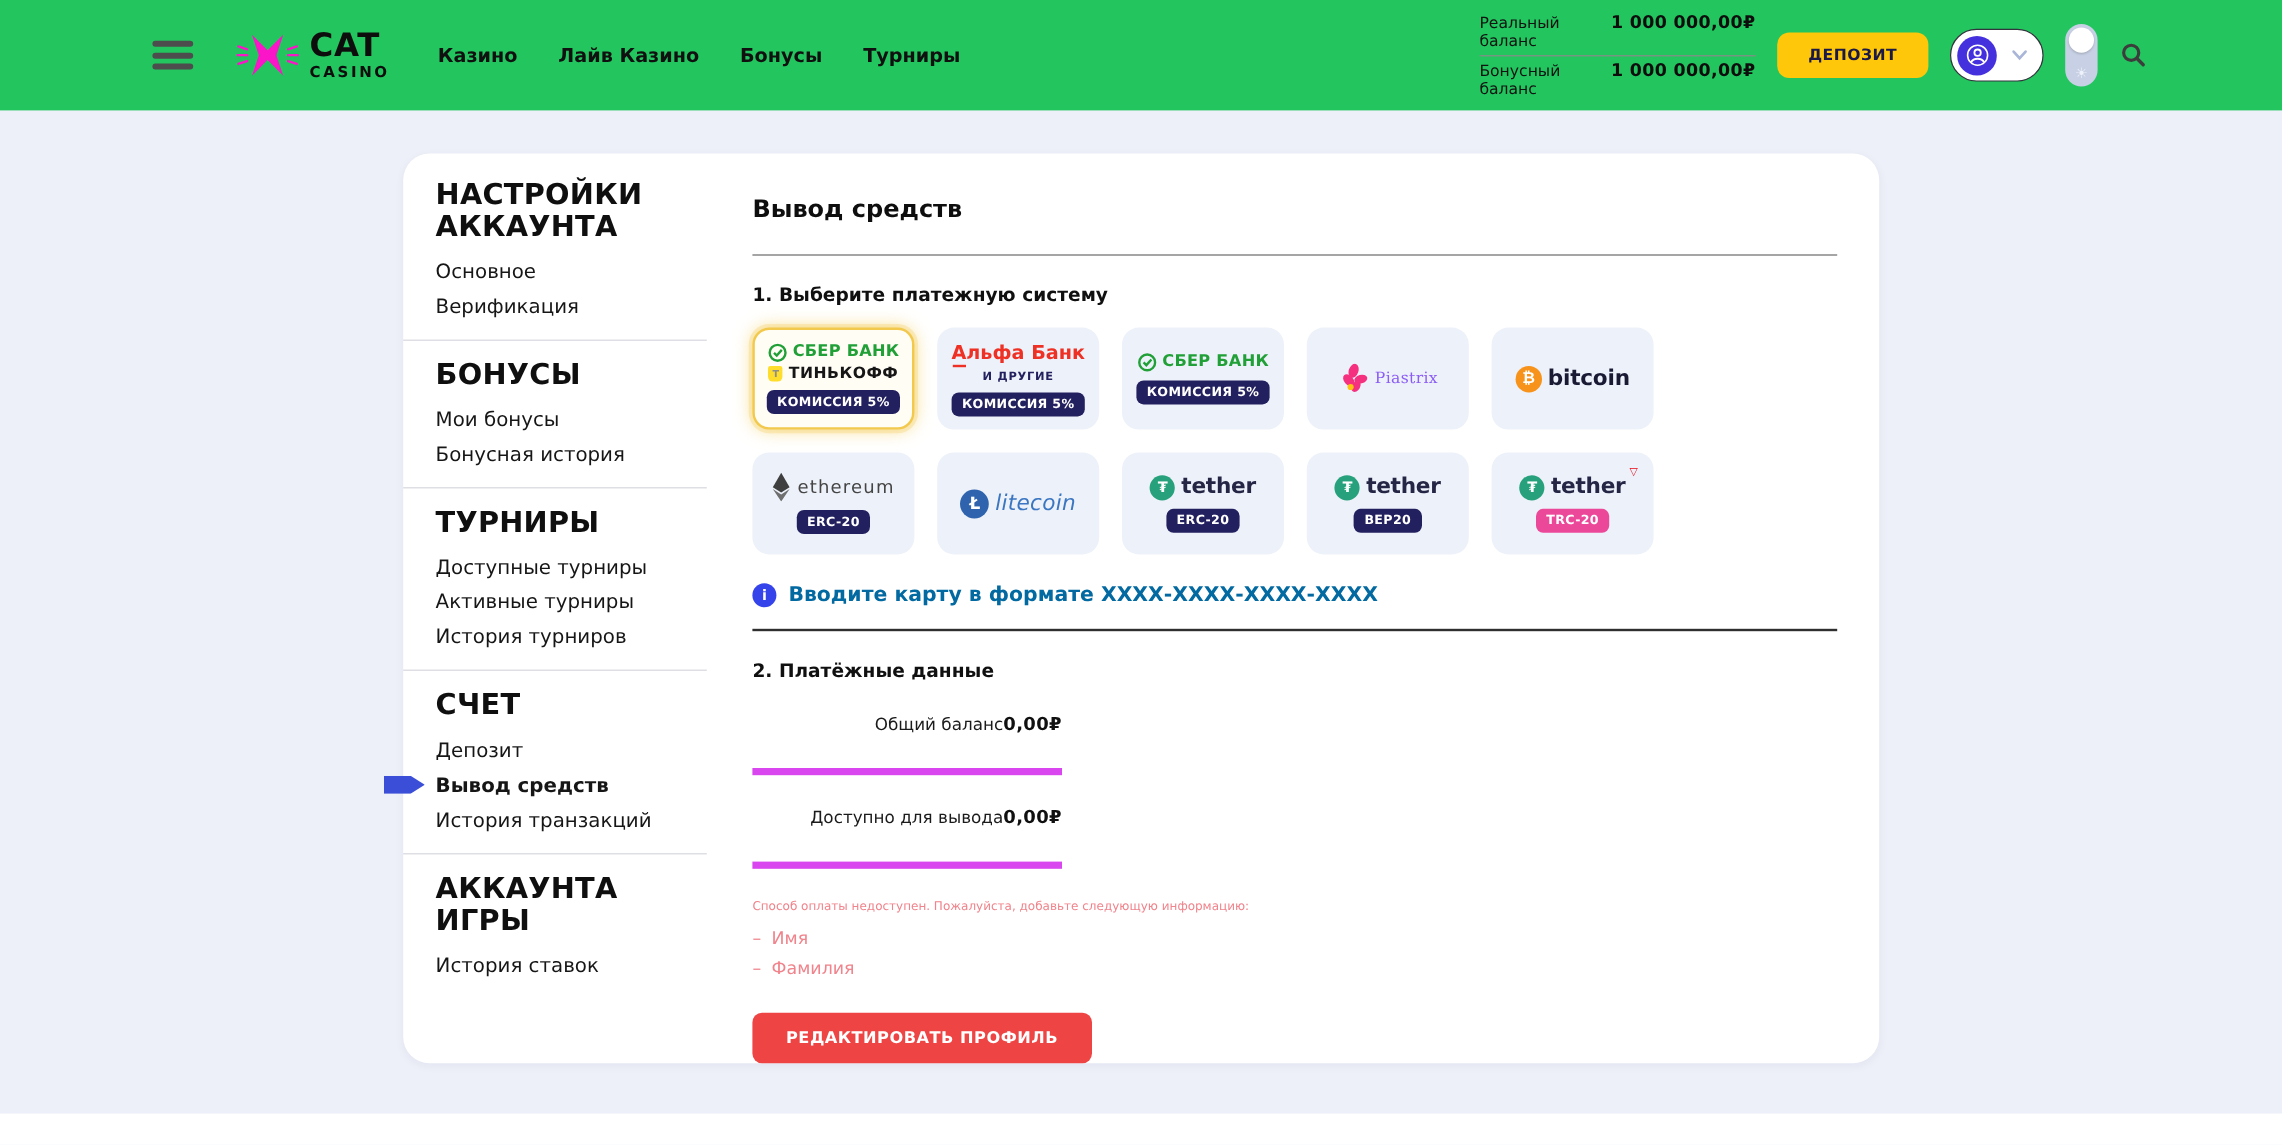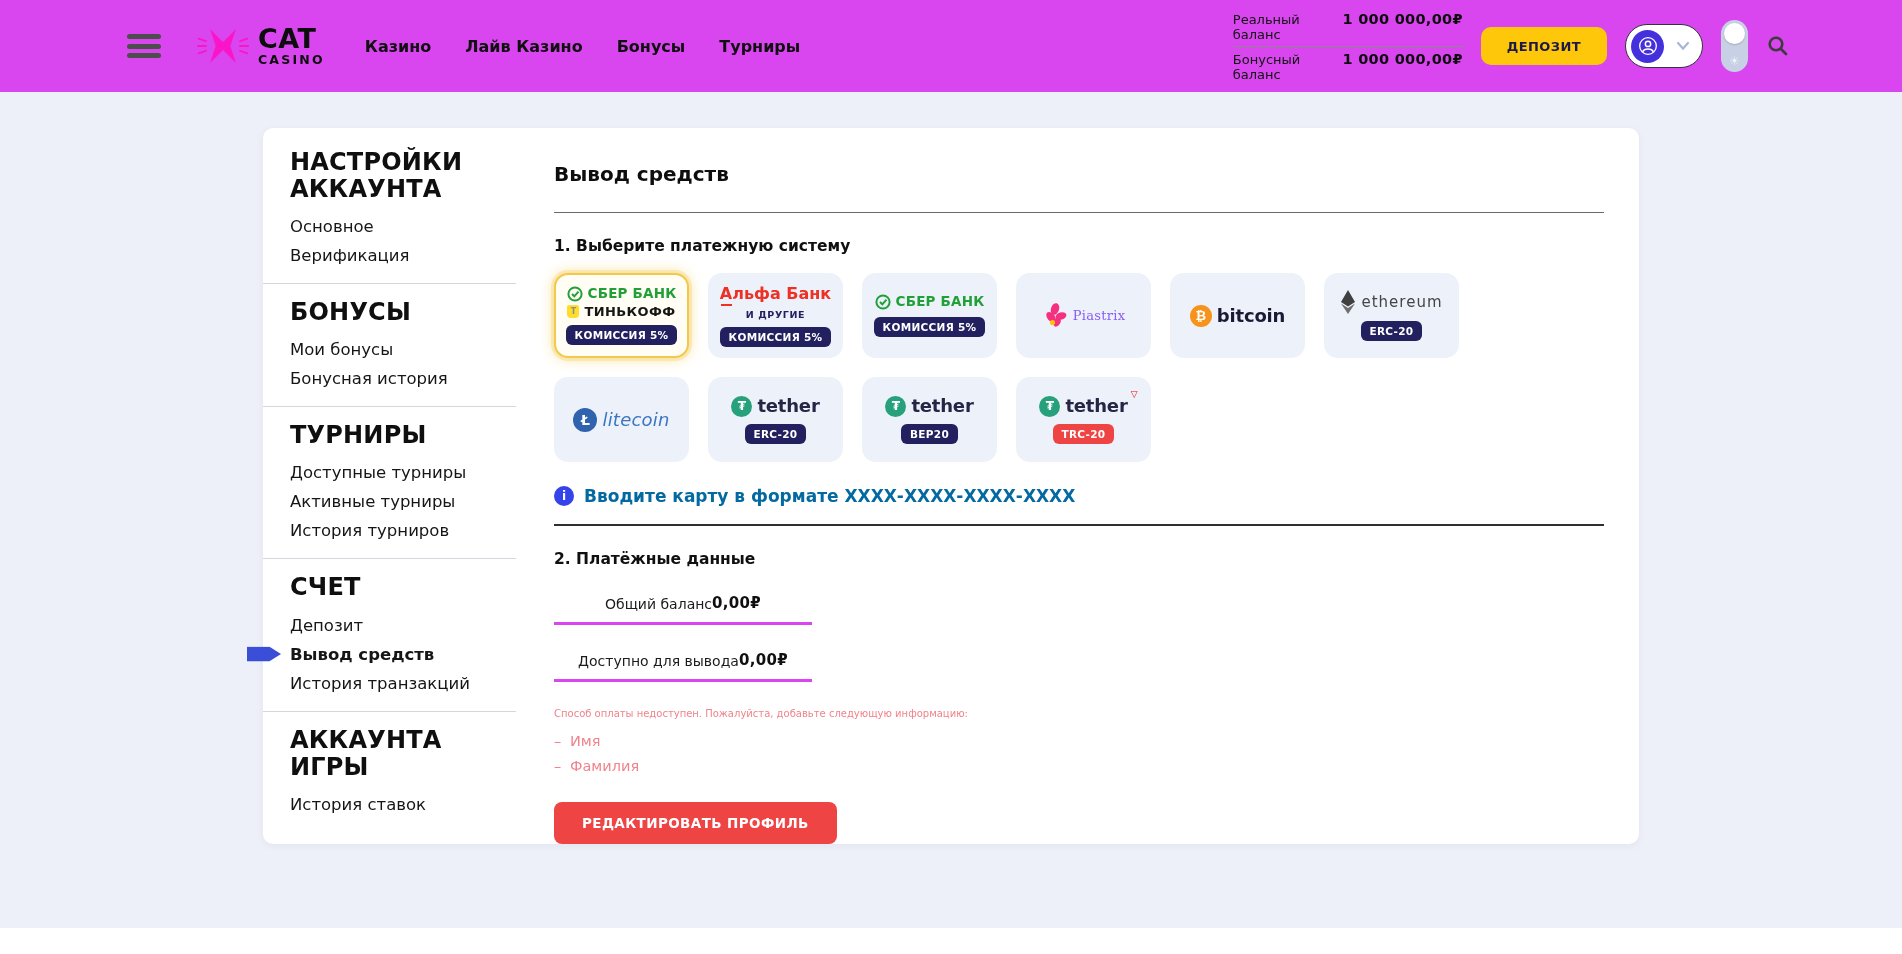--- a/index.html
+++ b/index.html
@@ -1,20 +1,20 @@
 <!DOCTYPE html>
 <html><head>
 <meta charset="utf-8">
 <style>
   * { margin:0; padding:0; box-sizing:border-box; }
   html,body { width:1902px; height:954px; overflow:hidden; }
   body { font-family:"DejaVu Sans","Liberation Sans",sans-serif; background:#edf0f8; color:#141414; }
 
   
-  .header { height:92px; background:#d946ef; display:flex; align-items:center; padding:0 112px 0 127px; }
+  .header { height:92px; background:#22c55e; display:flex; align-items:center; padding:0 112px 0 127px; }
   .hamburger { width:34px; height:24px; display:flex; flex-direction:column; justify-content:space-between; cursor:pointer; }
   .hamburger i { display:block; height:5px; border-radius:3px; background:#4d4d4d; }
   .logo { display:flex; align-items:center; gap:9px; margin-left:36px; cursor:pointer; }
   .logo-text { line-height:1; }
   .logo-cat { font-size:27px; font-weight:800; letter-spacing:.5px; color:#0d0d0d; }
   .logo-casino { font-size:12.5px; font-weight:700; letter-spacing:2.2px; color:#0d0d0d; margin-top:2px; }
   .nav { display:flex; gap:34px; margin-left:40px; }
   .nav a { text-decoration:none; color:#101010; font-size:16px; font-weight:600; cursor:pointer; }
   .hdr-right { margin-left:auto; display:flex; align-items:center; gap:18px; }
   .balances { width:230px; font-size:13px; }
@@ -27,21 +27,21 @@
   .avatar-pill { display:flex; align-items:center; gap:12px; border:1.5px solid #33333d; border-radius:22px;
                  height:44px; padding:0 12px 0 5px; cursor:pointer; background:#fff; }
   .avatar-circle { width:33px; height:33px; border-radius:50%; background:#4431dd; display:flex; align-items:center; justify-content:center; }
   .toggle { width:27px; height:52px; border-radius:14px; background:#c7d0e4; position:relative; cursor:pointer; }
   .toggle-knob { position:absolute; top:3px; left:3px; width:21px; height:21px; border-radius:50%; background:#fff; box-shadow:0 1px 2px rgba(0,0,0,.18); }
   .toggle-sun { position:absolute; bottom:4px; left:0; width:100%; text-align:center; font-size:12px; color:#eef2fa; }
   .search-btn { background:none; border:none; cursor:pointer; display:flex; align-items:center; }
 
   
   .page { height:764px; }
-  .card { width:1376px; min-height:692px; margin:36px auto 4px; background:#fff; border-radius:10px;
+  .card { width:1230px; min-height:692px; margin:36px auto 4px; background:#fff; border-radius:22px;
           box-shadow:0 2px 8px rgba(30,40,90,.05); display:flex; }
 
   
   .side { width:253px; padding-top:6px; }
   .side-section { padding:15px 0 13px 27px; border-bottom:1px solid #d6d6df; }
   .side-section:last-child { border-bottom:none; }
   .side-title { font-size:24px; font-weight:800; line-height:1.13; color:#0f0f0f; margin-bottom:9px; max-width:215px; letter-spacing:.2px; }
   .side-item { list-style:none; font-size:16.5px; color:#161616; padding:5px 0; cursor:pointer; position:relative; }
   .side-item.active { font-weight:800; }
   .active-marker { position:absolute; left:-43px; top:50%; transform:translateY(-50%); width:34px; height:15px;
@@ -54,21 +54,21 @@
   .rule2 { border:none; border-top:2px solid #2f2f2f; margin-top:18px; }
   .step-label { margin-top:24px; font-size:15.5px; font-weight:800; color:#101010; }
 
   .pm-grid { margin-top:18px; display:flex; flex-wrap:wrap; gap:19px; max-width:905px;align-items:center; }
   .pm-card { width:135px; height:85px; border-radius:14px; background:#edf1f9; display:flex; flex-direction:column;
              align-items:center; justify-content:center; gap:3px; cursor:pointer; }
   .pm-card.selected { background:#fffdf4; border:2px solid #f2c94c;
                       box-shadow:0 0 0 3px rgba(242,201,76,.25), 0 0 14px rgba(242,201,76,.65); }
   .pm-badge { background:#23205f; color:#fff; font-size:10.5px; font-weight:700; letter-spacing:.3px;
               padding:4px 9px; border-radius:6px; margin-top:4px; white-space:nowrap; }
-  .pm-badge.red { background:#ef4444; }
+  .pm-badge.red { background:#ec4899; }
   .pm-line { display:flex; align-items:center; gap:5px; line-height:1; }
   .sber-text { color:#21a038; font-size:13.5px; font-weight:800; letter-spacing:.2px; }
   .tinkoff-shield { width:12px; height:13px; background:#ffdd2d; border-radius:2px 2px 4px 4px; display:flex;
                     align-items:center; justify-content:center; font-size:8px; font-weight:800; color:#8d8d8d; }
   .tinkoff-text { color:#161616; font-size:13px; font-weight:800; letter-spacing:.4px; }
   .alfa-name { position:relative; color:#ee3124; font-size:16px; font-weight:800; }
   .alfa-u { position:absolute; left:1px; bottom:-3px; width:11px; height:2.5px; background:#ee3124; }
   .alfa-sub { color:#23205f; font-size:9.5px; font-weight:800; letter-spacing:.6px; margin-top:3px; }
   .piastrix-text { font-family:"DejaVu Serif","Liberation Serif",serif; font-size:13px; color:#8b5cf6; letter-spacing:.3px; }
   .coin { border-radius:50%; color:#fff; display:flex; align-items:center; justify-content:center; font-weight:800; }
@@ -79,22 +79,22 @@
   .eth-text { font-size:15px; font-weight:500; color:#454545; letter-spacing:1px; }
   .ltc-text { font-size:18px; font-style:italic; color:#3a76c1; letter-spacing:.2px; }
   .usdt-text { font-size:18px; font-weight:800; color:#252545; letter-spacing:-.2px; position:relative; }
   .tron-mark { position:absolute; top:-7px; right:-10px; font-size:9px; color:#e50915; font-style:normal; font-weight:800; }
 
   .info-row { margin-top:24px; display:flex; align-items:center; gap:10px; }
   .info-icon { width:20px; height:20px; border-radius:50%; background:#3543ea; color:#fff; display:flex;
                align-items:center; justify-content:center; font-size:12px; font-weight:800; flex:0 0 auto; }
   .info-text { font-size:17px; font-weight:700; color:#0369a1; }
 
-  .field { width:258px; display:flex; justify-content:center; align-items:flex-end;
-           border-bottom:3px solid #d946ef; padding-bottom:10px; margin-top:26px; }
+  .field { width:258px; display:flex; justify-content:flex-end; align-items:flex-end;
+           border-bottom:6px solid #d946ef; padding-bottom:28px; margin-top:26px; }
   .field-label { font-size:14px; color:#1b1b1b; }
   .field-value { font-size:15px; font-weight:700; color:#101010; letter-spacing:.3px; }
 
   .warning { margin-top:26px; color:#f0838b; font-size:10px; }
   .warn-list { margin-top:14px; }
   .warn-item { list-style:none; color:#f0838b; font-size:14.5px; padding-left:16px; position:relative; margin-top:9px; }
   .warn-item::before { content:"–"; position:absolute; left:0; top:0; }
   .btn-edit { margin-top:28px; background:#ef4444; color:#fff; border:none; border-radius:8px; height:42px;
               padding:0 28px; font-family:inherit; font-size:13.5px; font-weight:800; letter-spacing:.4px; cursor:pointer; }
 

